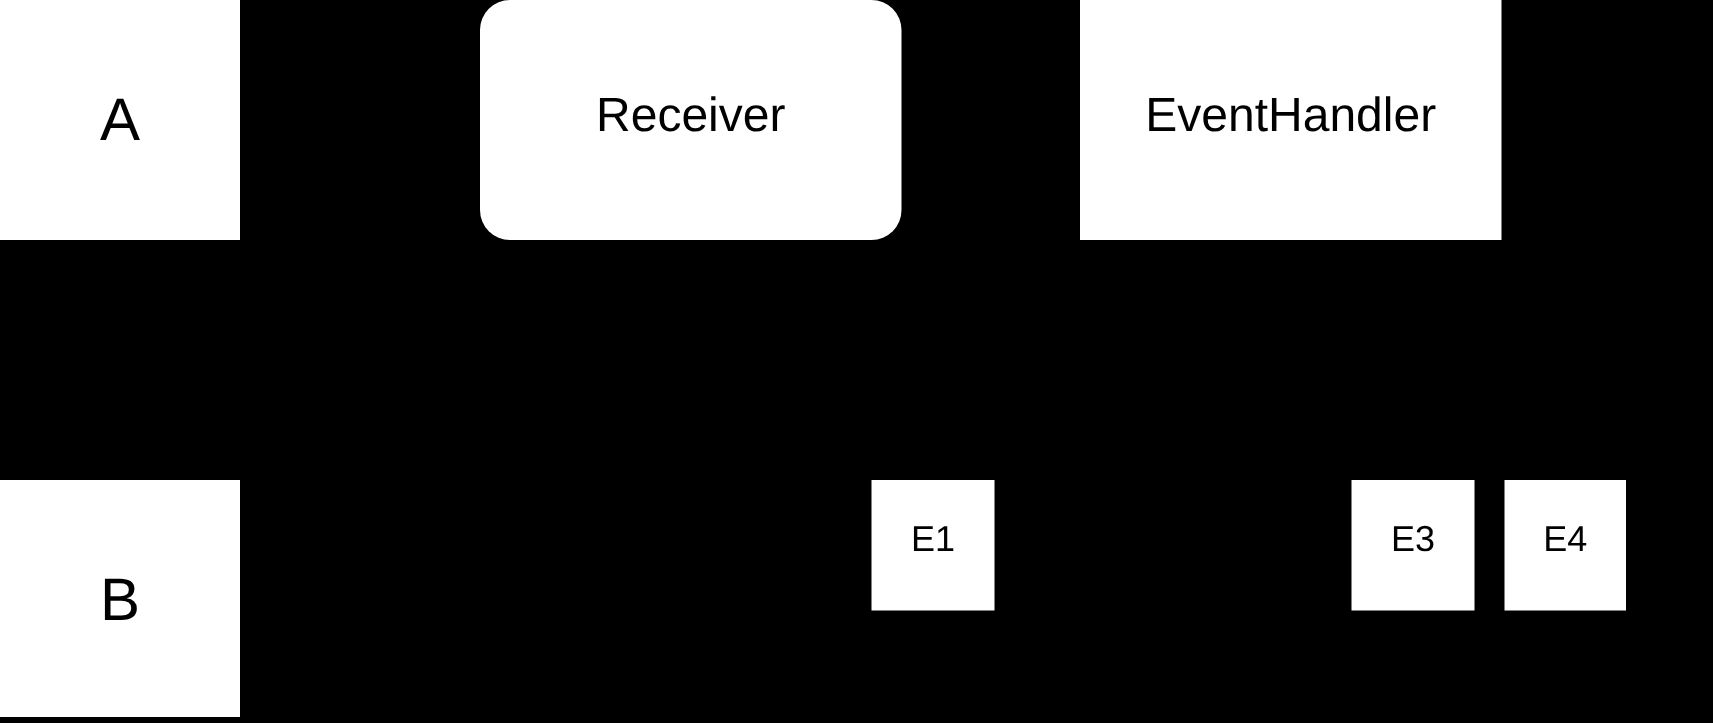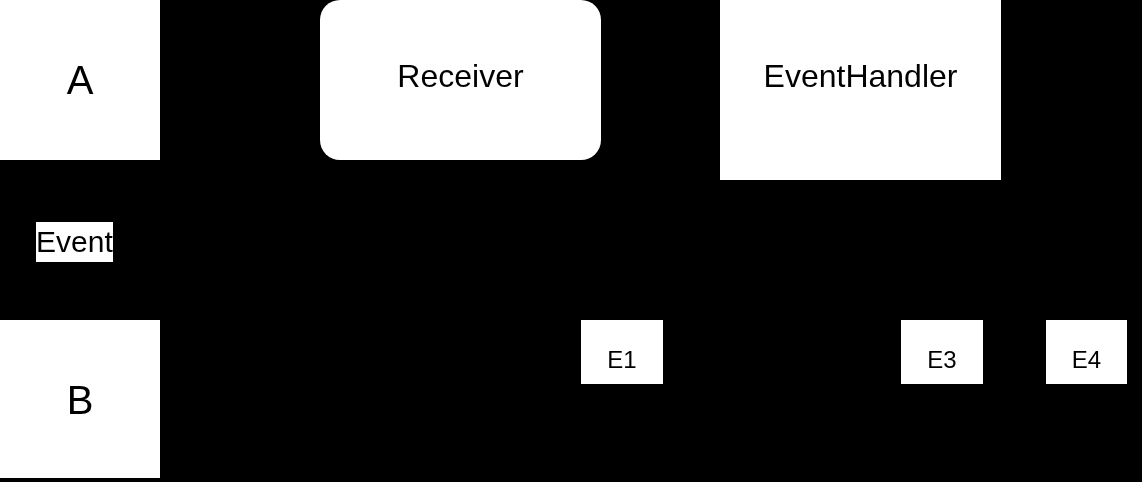--- a/index.html
+++ b/index.html
@@ -55,38 +55,38 @@
     height: 160px;
     font-size: 32px;
     align-items: flex-start;
     padding-top: 60px;
     border-radius: 20px;
   }
   .node-eventhandler {
     left: 720px;
     top: 0px;
     width: 281px;
-    height: 180px;
+    height: 160px;
     font-size: 32px;
     align-items: flex-start;
     padding-top: 60px;
   }
   
   .event-box {
     top: 320px;
     width: 82px;
-    height: 64px;
+    height: 87px;
     font-size: 24px;
     align-items: flex-start;
     padding-top: 28px;
   }
   .event-box-1 { left: 581px; }
   .event-box-2 { left: 741px; }
   .event-box-3 { left: 901px; }
-  .event-box-4 { left: 1046px; width: 81px; justify-content: center; }
+  .event-box-4 { left: 1003px; width: 81px; justify-content: center; }
 
   
   .message-label {
     position: absolute;
     left: 36px;
     top: 222px;
     height: 40px;
     background: #ffffff;
     color: #000000;
     font-size: 30px;
@@ -106,21 +106,20 @@
   </div>
 
   <div class="node node-receiver">
     <span>Receiver</span>
   </div>
 
   <div class="node node-eventhandler">
     <span>EventHandler</span>
   </div>
 
-  <div class="message-label">Event</div>
 
   <div class="node lifeline-b">
     <span>B</span>
   </div>
 
   <div class="node event-box event-box-1">
     <span>E1</span>
   </div>
 
 

